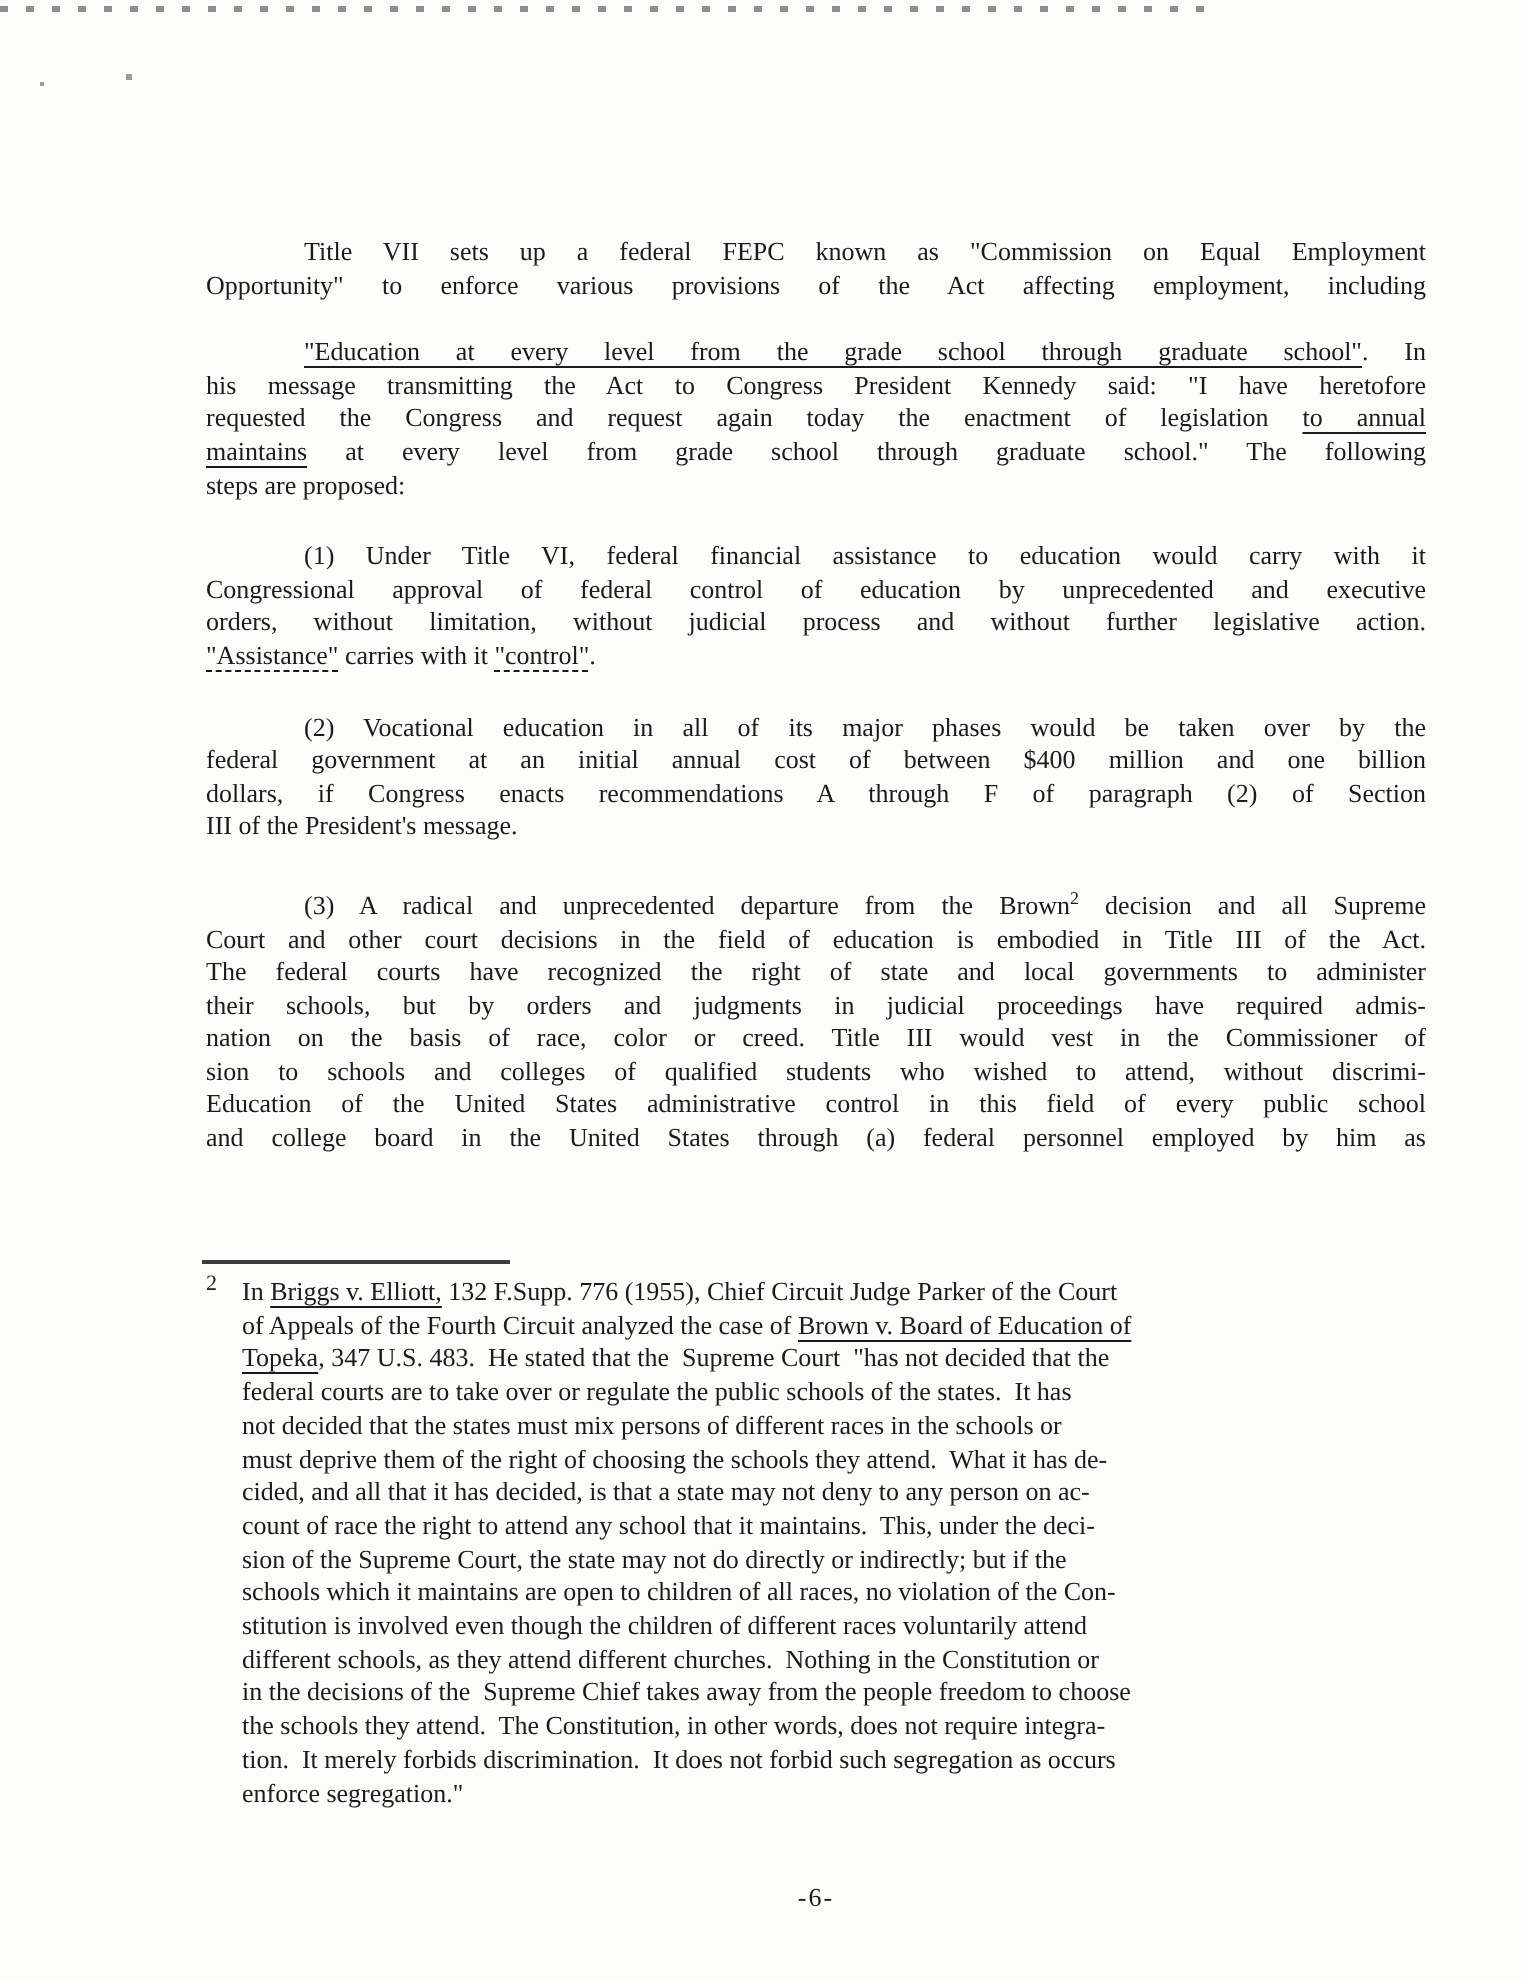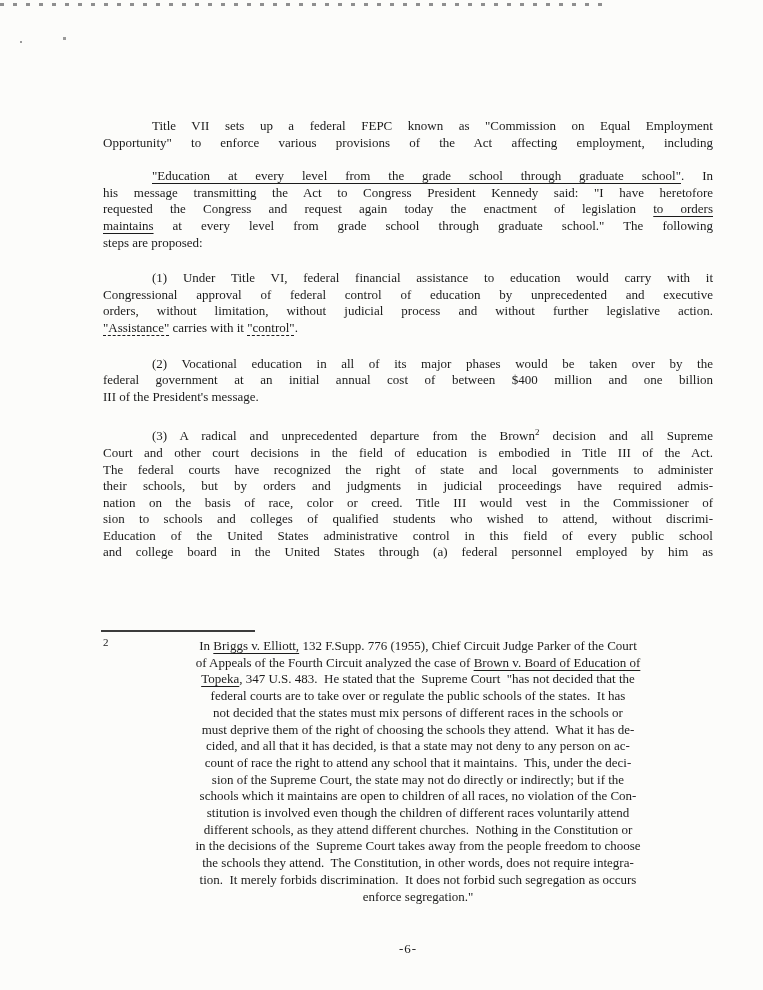--- a/index.html
+++ b/index.html
@@ -53,21 +53,21 @@
     left: 103px; top: 638px;
     width: 612px;
     font-size: 13px;
     line-height: 16.7px;
   }
   .fn-marker {
     position: absolute;
     left: 0; top: -4px;
     font-size: 11px;
   }
-  .fn-lines { margin-left: 18px; text-align: center; }
+  .fn-lines { margin-left: 18px; }
 
   .page-number {
     position: absolute;
     left: 103px; top: 941px;
     width: 610px;
     text-align: center;
     font-size: 13px;
     letter-spacing: 1px;
   }
 </style>
@@ -80,33 +80,34 @@
   <div class="speck s2"></div>
 
   <main class="body-text">
       <div class="para p1">
         <div class="line indent just"><span class="">Title VII sets up a federal FEPC known as "Commission on Equal Employment</span></div>
         <div class="line just"><span class="">Opportunity" to enforce various provisions of the Act affecting employment,  including</span></div>
       </div>
       <div class="para p2">
         <div class="line indent just"><span class="u">"Education at every level from the grade school through graduate school"</span><span class="">.  In</span></div>
         <div class="line just"><span class="">his message transmitting the Act to Congress President Kennedy said: "I have heretofore</span></div>
-        <div class="line just"><span class="">requested the Congress and request again today the enactment of legislation </span><span class="u">to orders</span></div>
+        <div class="line just"><span class="">requested the Congress and request again today the enactment of legislation </span><span class="u">to annual</span></div>
         <div class="line just"><span class="u">maintains</span><span class=""> at every level from grade school through graduate school."  The following</span></div>
         <div class="line last just"><span class="">steps are proposed:</span></div>
       </div>
       <div class="para p3">
         <div class="line indent just"><span class="">(1)  Under Title VI, federal financial assistance to education would carry with it</span></div>
         <div class="line just"><span class="">Congressional approval of federal control of education by unprecedented and executive</span></div>
         <div class="line just"><span class="">orders, without limitation, without judicial process and without further legislative action.</span></div>
         <div class="line last just"><span class="ud">"Assistance"</span><span class=""> carries with it </span><span class="ud">"control"</span><span class="">.</span></div>
       </div>
       <div class="para p4">
         <div class="line indent just"><span class="">(2)  Vocational education in all of its major phases would be taken over by the</span></div>
         <div class="line just"><span class="">federal government at an initial annual cost of between $400 million and one billion</span></div>
+        <div class="line just"><span class="">dollars, if Congress enacts recommendations A through F of paragraph (2) of Section</span></div>
         <div class="line last just"><span class="">III of the President's message.</span></div>
       </div>
       <div class="para p5">
         <div class="line indent just"><span class="">(3)  A radical and unprecedented departure from the Brown</span><span class=" sup">2</span><span class=""> decision and all Supreme</span></div>
         <div class="line just"><span class="">Court and other court decisions in the field of education is embodied in Title III of the Act.</span></div>
         <div class="line just"><span class="">The federal courts have recognized the right of state and local governments to administer</span></div>
         <div class="line just"><span class="">their schools, but by orders and judgments in judicial proceedings have required admis-</span></div>
         <div class="line just"><span class="">nation on the basis of race, color or creed.  Title III would vest in the Commissioner of</span></div>
         <div class="line just"><span class="">sion to schools and colleges of qualified students who wished to attend, without discrimi-</span></div>
         <div class="line just"><span class="">Education of the United States administrative control in this field of every public school</span></div>
@@ -124,21 +125,21 @@
         <div class="line pre"><span class="u">Topeka</span><span class="">, 347 U.S. 483.  He stated that the  Supreme Court  "has not decided that the</span></div>
         <div class="line pre"><span class="">federal courts are to take over or regulate the public schools of the states.  It has</span></div>
         <div class="line pre"><span class="">not decided that the states must mix persons of different races in the schools or</span></div>
         <div class="line pre"><span class="">must deprive them of the right of choosing the schools they attend.  What it has de-</span></div>
         <div class="line pre"><span class="">cided, and all that it has decided, is that a state may not deny to any person on ac-</span></div>
         <div class="line pre"><span class="">count of race the right to attend any school that it maintains.  This, under the deci-</span></div>
         <div class="line pre"><span class="">sion of the Supreme Court, the state may not do directly or indirectly; but if the</span></div>
         <div class="line pre"><span class="">schools which it maintains are open to children of all races, no violation of the Con-</span></div>
         <div class="line pre"><span class="">stitution is involved even though the children of different races voluntarily attend</span></div>
         <div class="line pre"><span class="">different schools, as they attend different churches.  Nothing in the Constitution or</span></div>
-        <div class="line pre"><span class="">in the decisions of the  Supreme Court takes away from the people freedom to choose</span></div>
+        <div class="line pre"><span class="">in the decisions of the  Supreme Chief takes away from the people freedom to choose</span></div>
         <div class="line pre"><span class="">the schools they attend.  The Constitution, in other words, does not require integra-</span></div>
         <div class="line pre"><span class="">tion.  It merely forbids discrimination.  It does not forbid such segregation as occurs</span></div>
         <div class="line last pre"><span class="">enforce segregation."</span></div>
       </div>
   </div>
 
   <div class="page-number">-6-</div>
 </div>
 
 </body></html>

